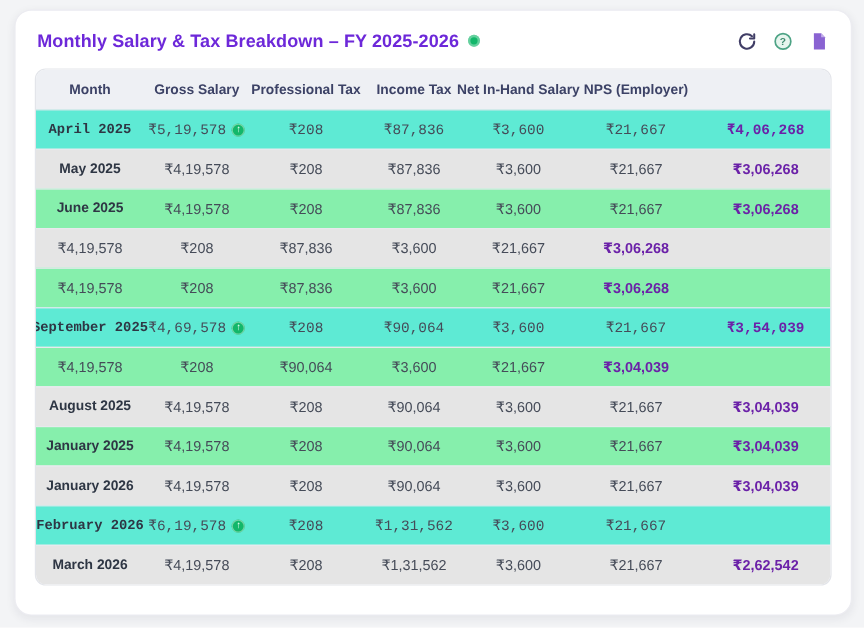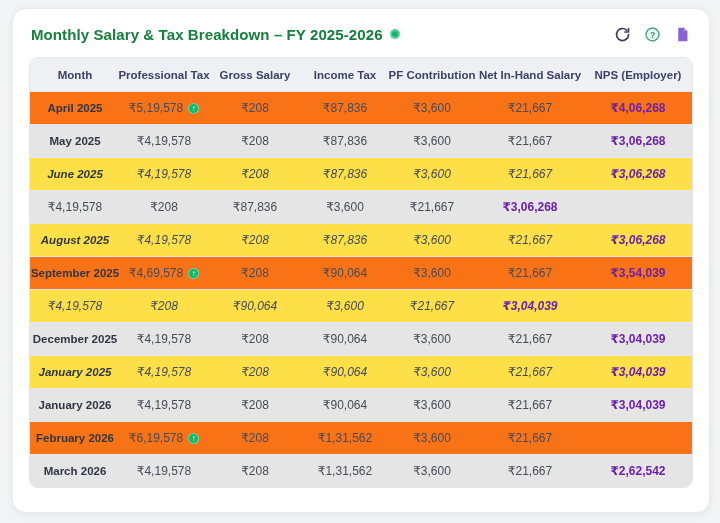--- a/index.html
+++ b/index.html
@@ -17,21 +17,21 @@
     border-radius:14px;
     box-shadow:0 2px 8px rgba(30,30,60,.07);
     padding:16px 16px 14px 16px;
   }
   .card-header {
     display:flex; align-items:center; justify-content:space-between;
     margin-bottom:14px; padding:0 2px;
   }
   .title-wrap { display:flex; align-items:center; gap:7px; }
   .title {
-    font-size:15px; font-weight:700; color:#15803d; letter-spacing:.1px;
+    font-size:15px; font-weight:700; color:#6d28d9; letter-spacing:.1px;
   }
   .status-dot {
     width:10px; height:10px; border-radius:50%;
     background:#12b76a; box-shadow:inset 0 0 0 2px rgba(255,255,255,.35);
   }
   .actions { display:flex; align-items:center; gap:12px; }
   .icon-btn {
     width:18px; height:18px; display:flex; align-items:center; justify-content:center;
     background:none; border:none; cursor:pointer; padding:0;
   }
@@ -49,22 +49,22 @@
     height:33px;
   }
   .thead {
     background:#eef0f4;
   }
   .thead .cell {
     font-size:11.5px; font-weight:700; color:#3c4266;
   }
   .tbody .trow { border-top:1px solid #e8e9ee; }
   .trow.white { background:#e5e5e5; }
-  .trow.gray { background:#fde047;font-style:italic; }
-  .trow.highlight { background:#f97316; }
+  .trow.gray { background:#86efac; }
+  .trow.highlight { background:#5eead4;font-family:Liberation Mono, monospace; }
   .cell {
     display:flex; align-items:center; justify-content:center;
     font-size:12px; color:#454b58; white-space:nowrap;
   }
   .cell.month { color:#2e3644; font-weight:600; font-size:11.5px; }
   .cell.net  { color:#6b21a8; font-weight:700; }
   .badge {
     width:11px; height:11px; border-radius:50%;
     background:#12b76a; color:#eafff4;
     font-size:8px; line-height:11px; text-align:center; font-weight:700;
@@ -106,24 +106,23 @@
             <path d="M14.5 2.5l4.5 4.5h-4.5z" fill="#c3aeea"></path>
           </svg>
         </span>
       </button>
     </div>
   </div>
 
   <div class="table">
     <div class="trow thead">
       <div class="cell">Month</div>
+      <div class="cell">Gross Salary</div>
       <div class="cell">Professional Tax</div>
-      <div class="cell">Gross Salary</div>
       <div class="cell">Income Tax</div>
-      <div class="cell">PF Contribution</div>
       <div class="cell">Net In-Hand Salary</div>
       <div class="cell">NPS (Employer)</div>
     </div>
     <div class="tbody">
         <div class="trow highlight">
     <div class="cell month">April 2025</div>
     <div class="cell">
             <span>₹5,19,578</span>
             <span class="badge">↑</span>
           </div>
@@ -159,21 +158,20 @@
     <div class="cell">
             <span>₹4,19,578</span>
           </div>
     <div class="cell">₹208</div>
     <div class="cell">₹87,836</div>
     <div class="cell">₹3,600</div>
     <div class="cell">₹21,667</div>
     <div class="cell net">₹3,06,268</div>
   </div>
         <div class="trow gray">
-    <div class="cell month">August 2025</div>
     <div class="cell">
             <span>₹4,19,578</span>
           </div>
     <div class="cell">₹208</div>
     <div class="cell">₹87,836</div>
     <div class="cell">₹3,600</div>
     <div class="cell">₹21,667</div>
     <div class="cell net">₹3,06,268</div>
   </div>
         <div class="trow highlight">
@@ -192,21 +190,21 @@
     <div class="cell">
             <span>₹4,19,578</span>
           </div>
     <div class="cell">₹208</div>
     <div class="cell">₹90,064</div>
     <div class="cell">₹3,600</div>
     <div class="cell">₹21,667</div>
     <div class="cell net">₹3,04,039</div>
   </div>
         <div class="trow white">
-    <div class="cell month">December 2025</div>
+    <div class="cell month">August 2025</div>
     <div class="cell">
             <span>₹4,19,578</span>
           </div>
     <div class="cell">₹208</div>
     <div class="cell">₹90,064</div>
     <div class="cell">₹3,600</div>
     <div class="cell">₹21,667</div>
     <div class="cell net">₹3,04,039</div>
   </div>
         <div class="trow gray">

